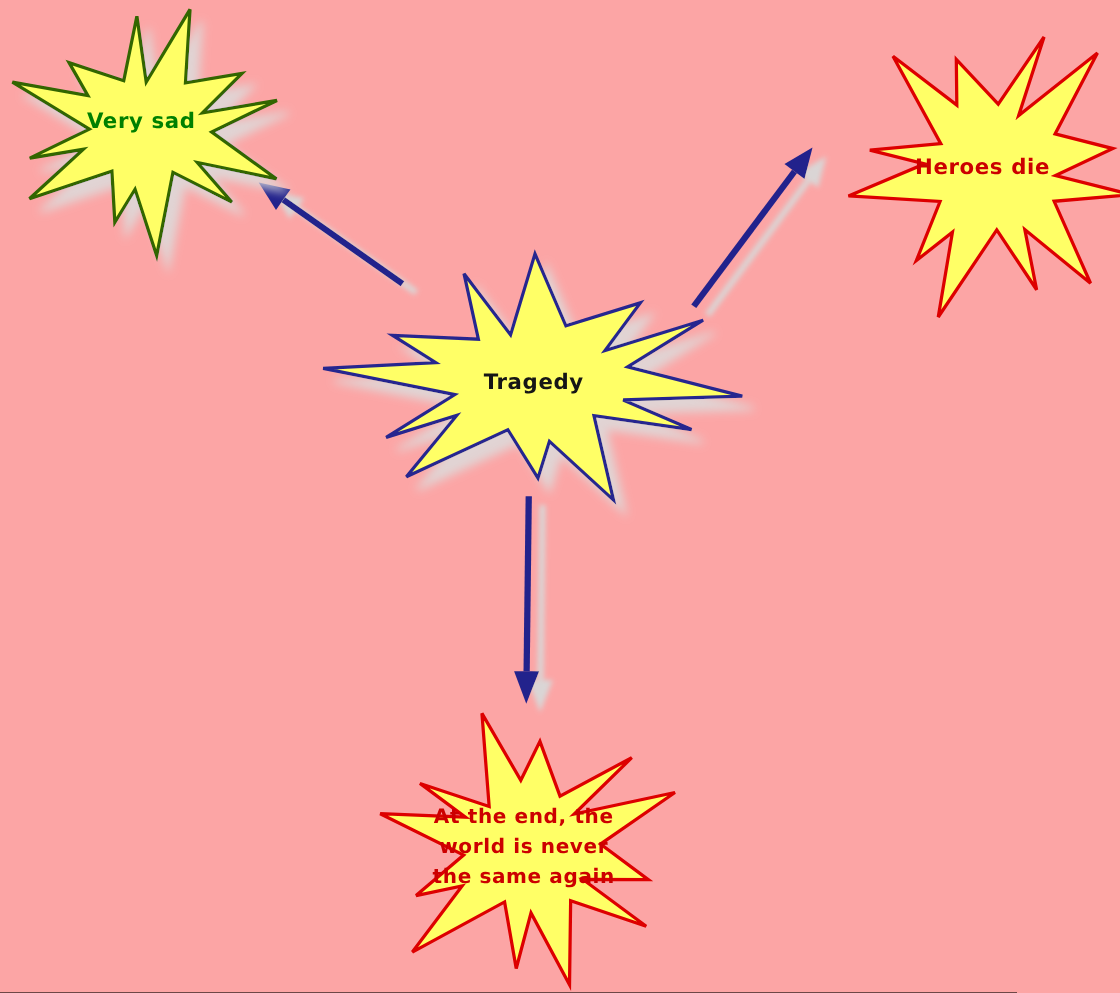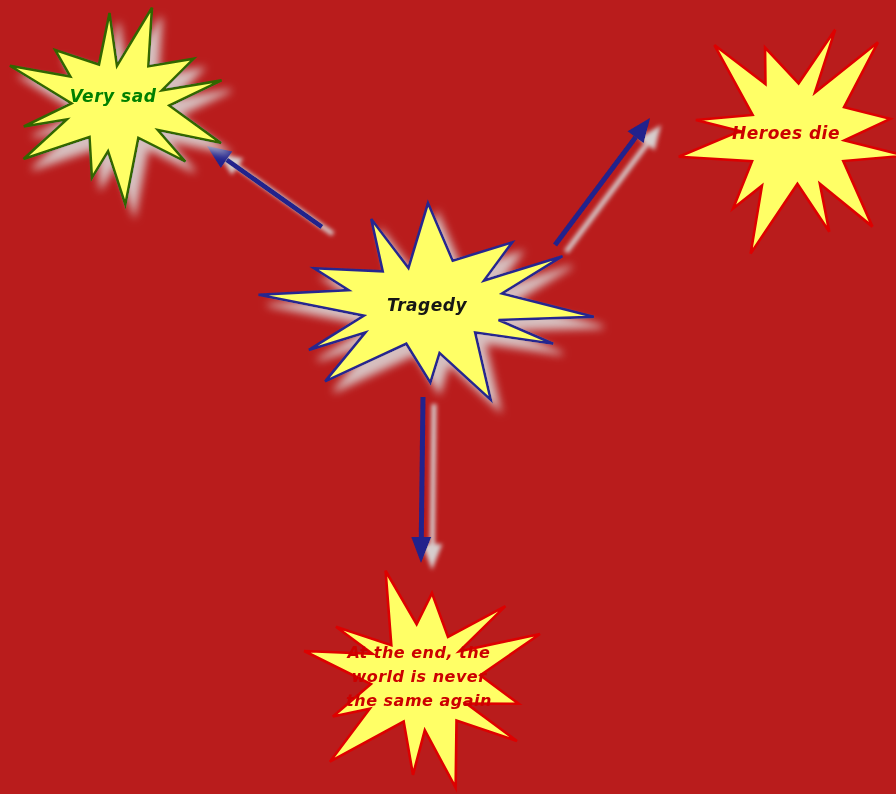--- a/index.html
+++ b/index.html
@@ -8,22 +8,21 @@
     background: #000000;
     width: 896px;
     height: 794px;
     overflow: hidden;
     font-family: "DejaVu Sans", sans-serif;
   }
   .stage {
     position: relative;
     width: 896px;
     height: 794px;
-    background: #b91c1c;
-    font-style: italic;
+    background: #fca5a5;
   }
   svg { display: block; }
   .node-label {
     font-family: "DejaVu Sans", sans-serif;
     font-weight: bold;
     letter-spacing: 0.5px;
     pointer-events: none;
   }
   .shaft {
     fill: none;

